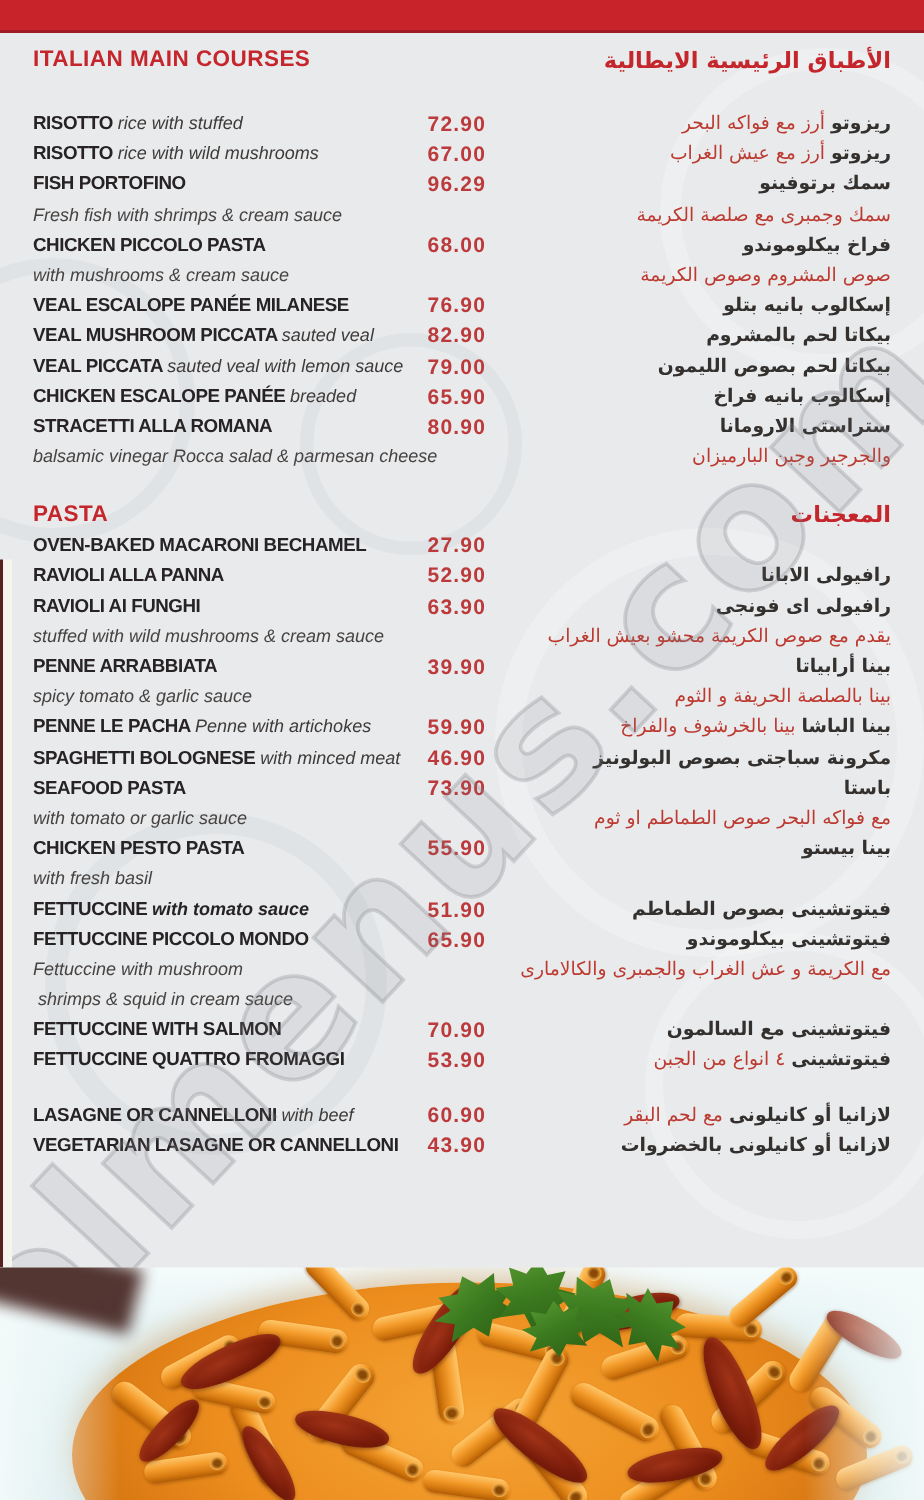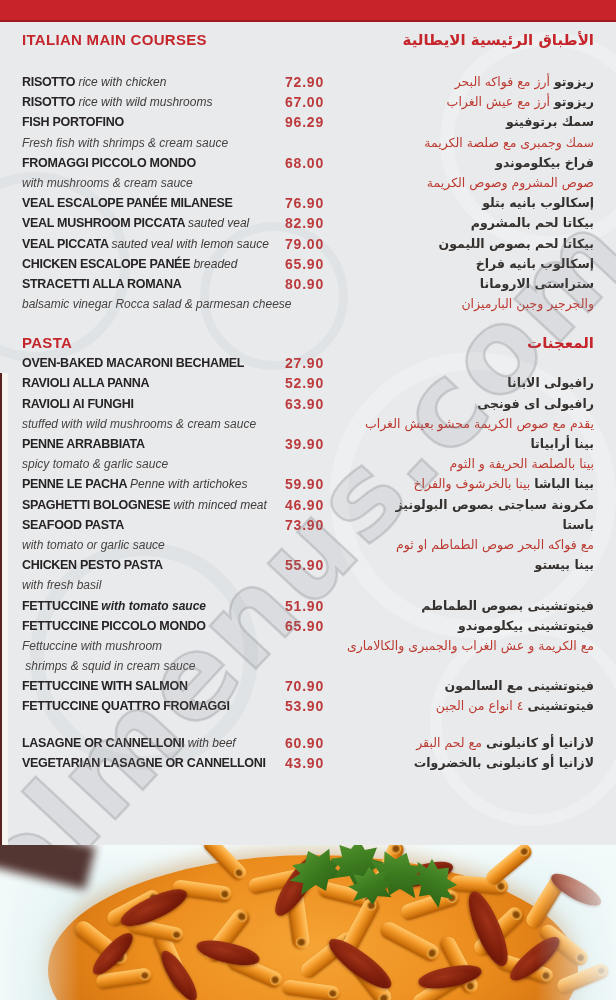--- a/index.html
+++ b/index.html
@@ -92,40 +92,40 @@
   <div class="swirl s6 dk"></div>
 </div>
 
 <div class="menu">
     <div class="menu-section sec-0">
       <div class="sec-header">
         <span class="t-en">ITALIAN MAIN COURSES</span>
         <span class="t-ar">الأطباق الرئيسية الايطالية</span>
       </div>
       <div class="row item">
-        <span class="c-name"><span>RISOTTO</span> <span class="idesc">rice with chicken</span></span>
+        <span class="c-name"><span>RISOTTO</span> <span class="idesc">rice with stuffed</span></span>
         <span class="c-price">72.90</span>
         <span class="c-ar"><span class="dark">ريزوتو</span> <span class="red">أرز مع فواكه البحر</span></span>
       </div>
       <div class="row item">
         <span class="c-name"><span>RISOTTO</span> <span class="idesc">rice with wild mushrooms</span></span>
         <span class="c-price">67.00</span>
         <span class="c-ar"><span class="dark">ريزوتو</span> <span class="red">أرز مع عيش الغراب</span></span>
       </div>
       <div class="row item">
         <span class="c-name"><span>FISH PORTOFINO</span></span>
         <span class="c-price">96.29</span>
         <span class="c-ar"><span class="dark">سمك برتوفينو</span></span>
       </div>
       <div class="row desc">
         <span class="c-desc">Fresh fish with shrimps &amp; cream sauce</span>
         <span class="c-ar"><span class="red">سمك وجمبرى مع صلصة الكريمة</span></span>
       </div>
       <div class="row item">
-        <span class="c-name"><span>FROMAGGI PICCOLO MONDO</span></span>
+        <span class="c-name"><span>CHICKEN PICCOLO PASTA</span></span>
         <span class="c-price">68.00</span>
         <span class="c-ar"><span class="dark">فراخ بيكلوموندو</span></span>
       </div>
       <div class="row desc">
         <span class="c-desc">with mushrooms &amp; cream sauce</span>
         <span class="c-ar"><span class="red">صوص المشروم وصوص الكريمة</span></span>
       </div>
       <div class="row item">
         <span class="c-name"><span>VEAL ESCALOPE PANÉE MILANESE</span></span>
         <span class="c-price">76.90</span>

